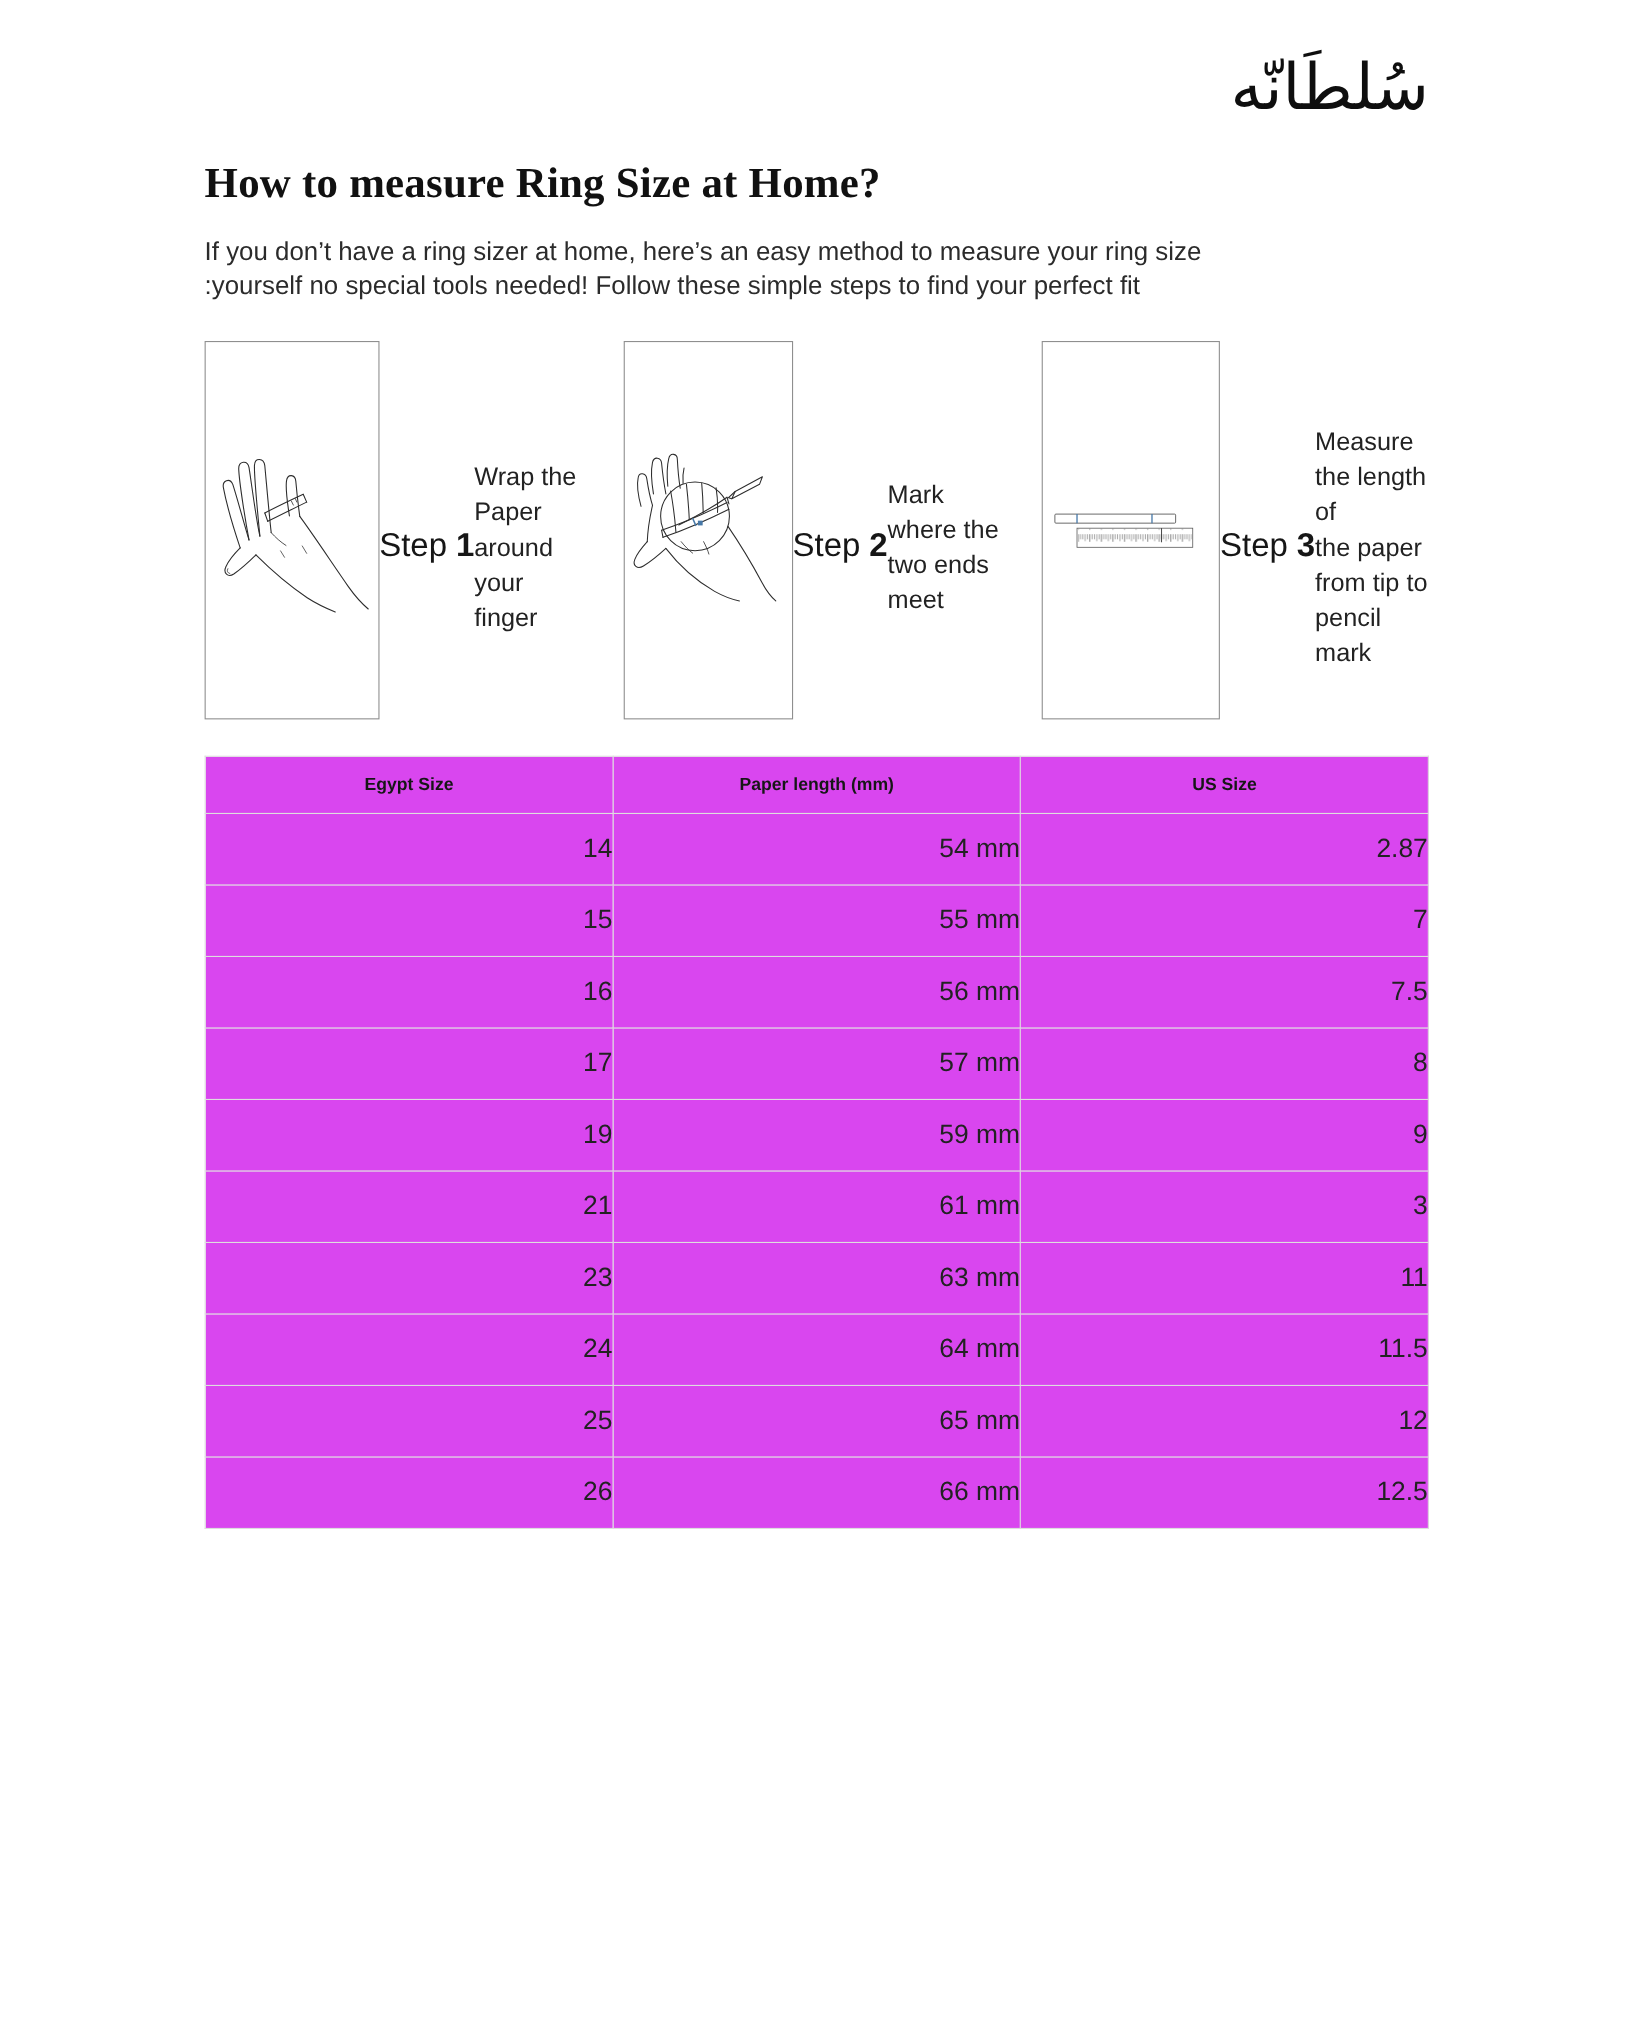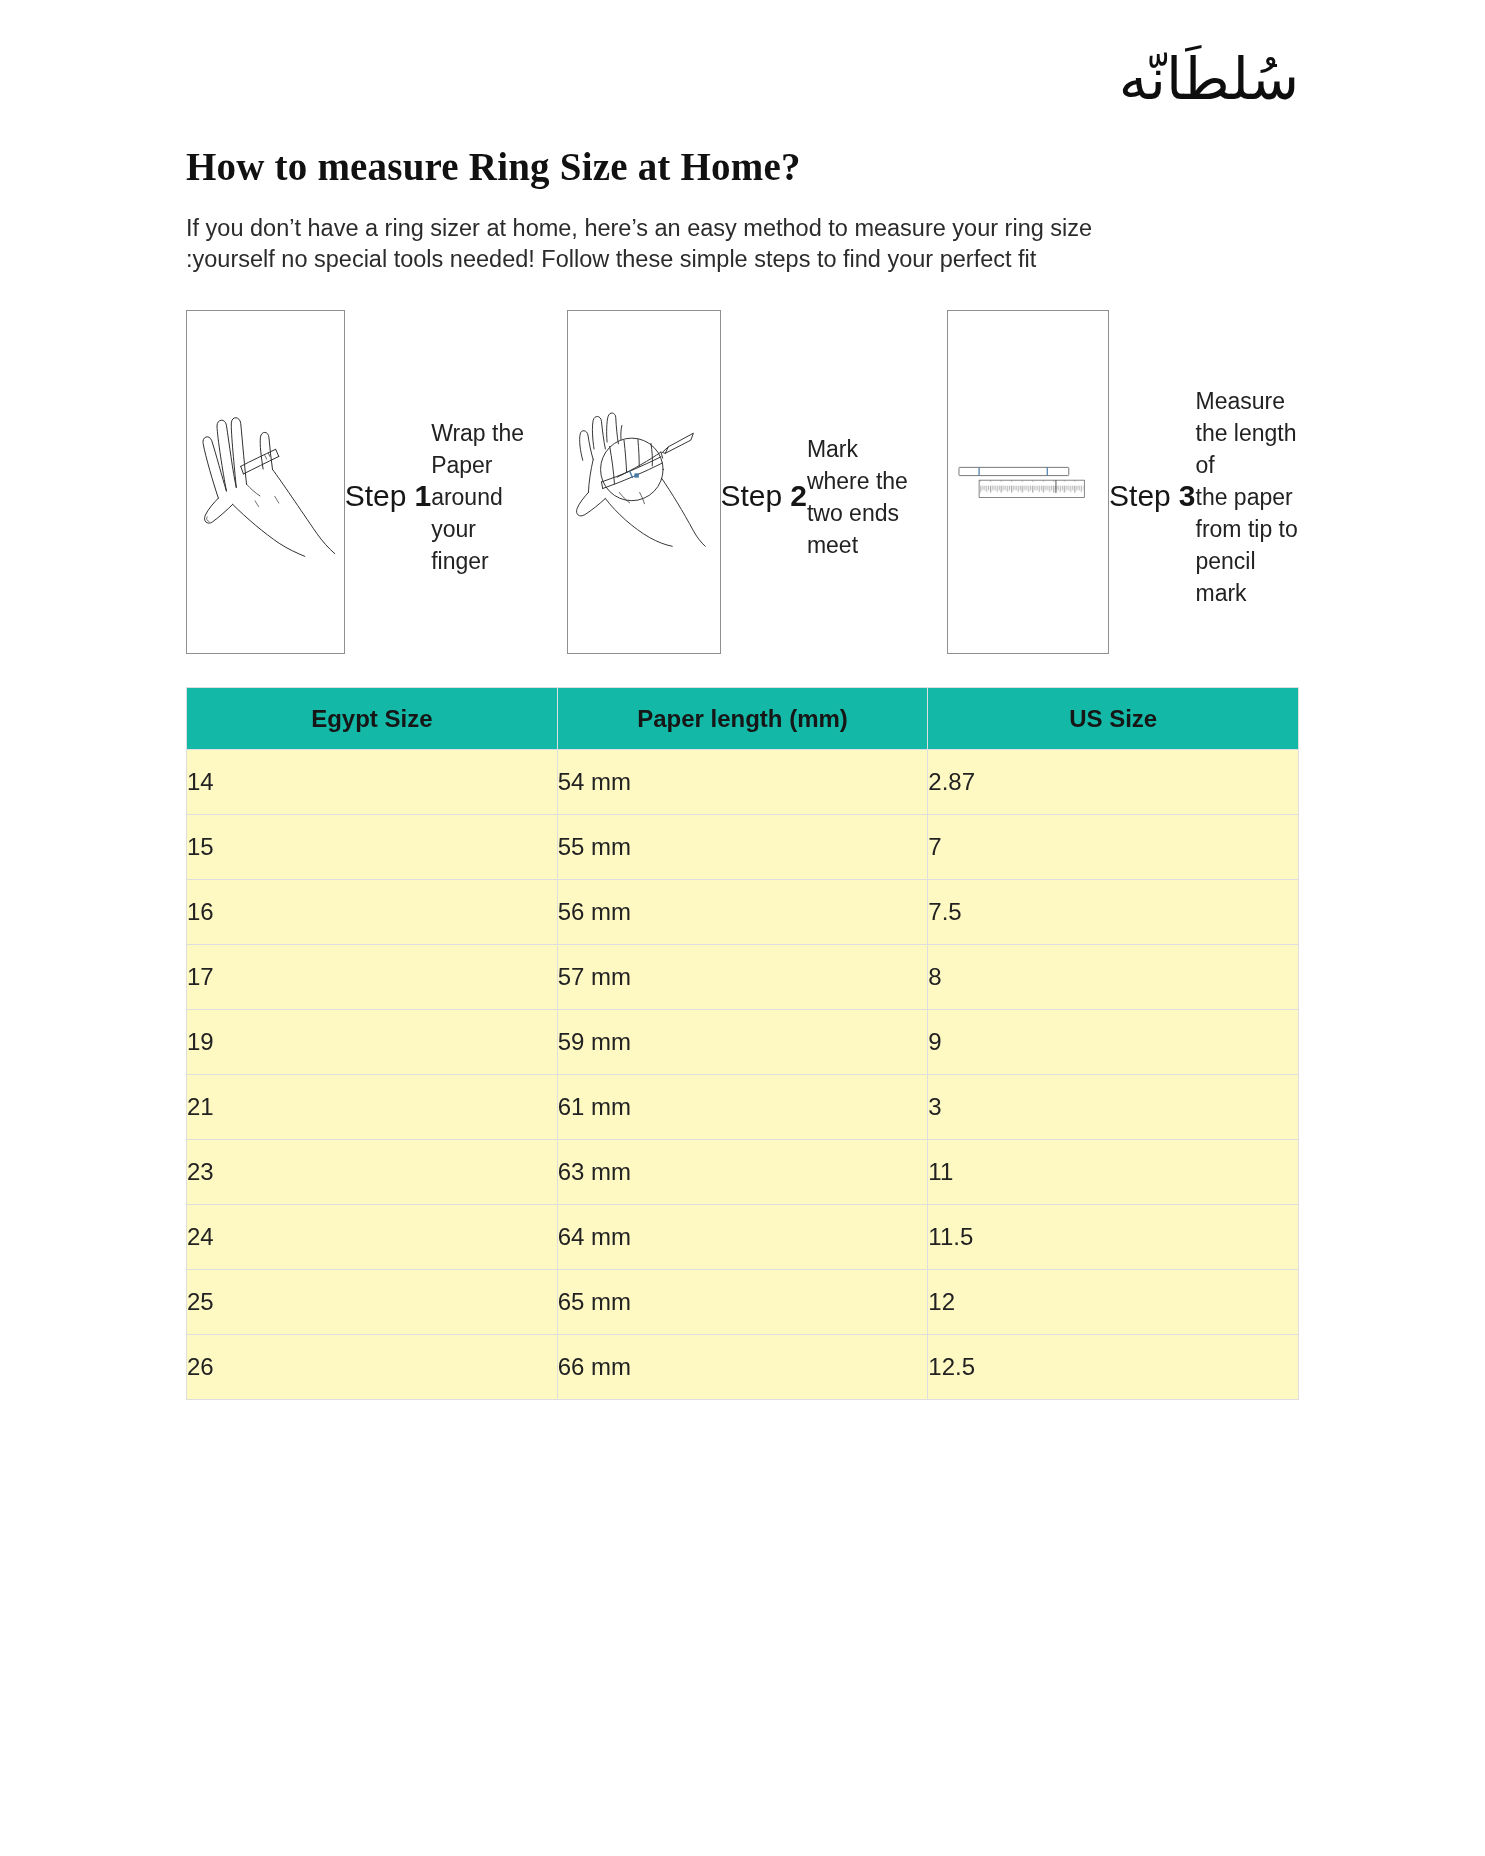--- a/index.html
+++ b/index.html
@@ -56,36 +56,36 @@
     white-space:pre-line;
   }
 
   table.size-table {
     margin-top:33px;
     width:100%;
     border-collapse:collapse;
     table-layout:fixed;
   }
   table.size-table th {
-    background:#14b8a6;
+    background:#d946ef;
     border:1px solid #dedede;
     font-weight:700;
-    font-size:24px;
+    font-size:16px;
     color:#161616;
     padding:17px 0 16px;
     text-align:center;
   }
   table.size-table td {
     border:1px solid #dedede;
     font-size:24px;
     color:#222;
     padding:18px 0;
     line-height:28px;
-    text-align:left;
-    background:#fef9c3;
+    text-align:right;
+    background:#d946ef;
   }
 </style>
 </head>
 <body>
 
 <div class="page">
 
   <div class="logo">سُلطَانّه</div>
 
   <h1 class="title">How to measure Ring Size at Home?</h1>

